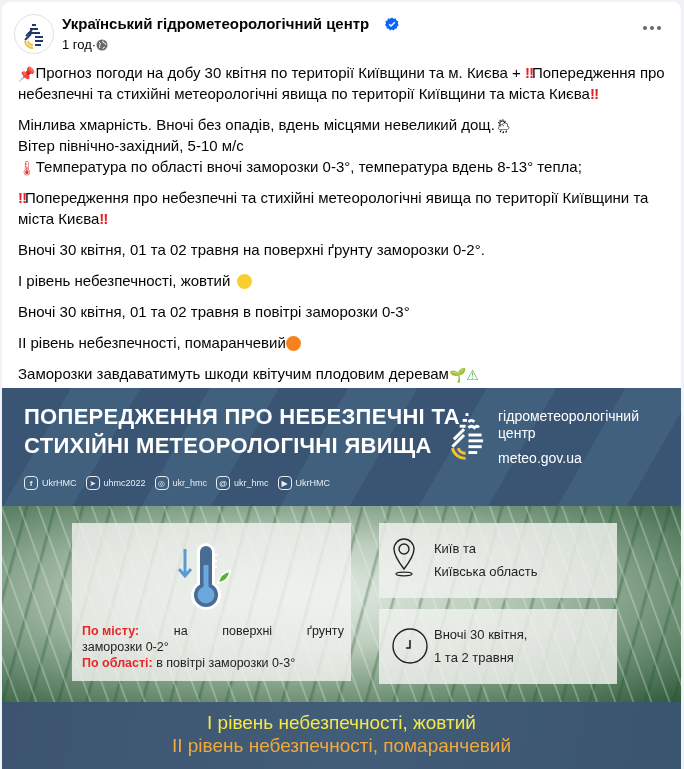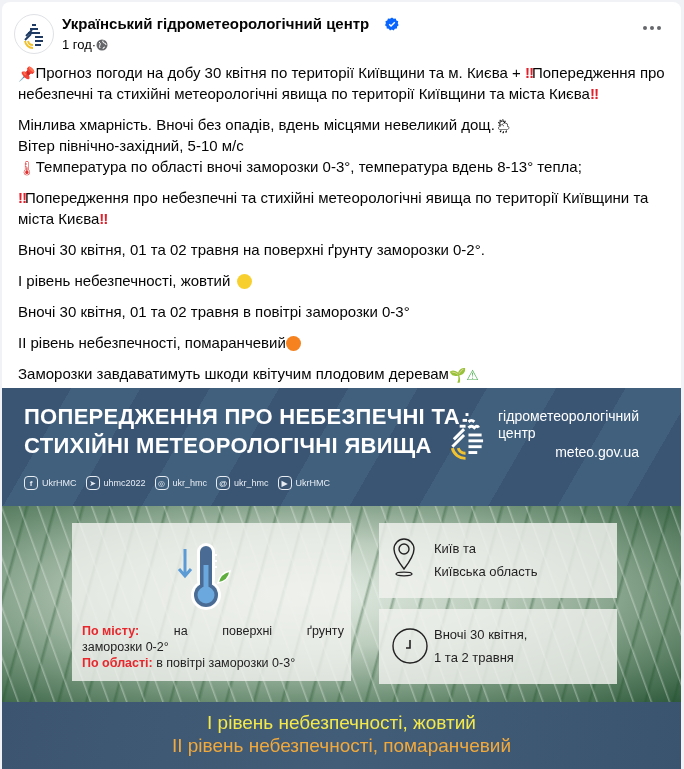--- a/index.html
+++ b/index.html
@@ -18,21 +18,21 @@
   .em { display: inline-block; font-size: 14px; line-height: 1; vertical-align: -1px; }
   .red { color: #e0202a; font-weight: bold; letter-spacing: -2px; }
   .dot { display: inline-block; width: 15px; height: 15px; border-radius: 50%; vertical-align: -3px; margin-left: 3px; }
   .post-image { position: absolute; left: 0; top: 386px; width: 679px; height: 400px; overflow: hidden;
     background: linear-gradient(180deg, #3b5470 0%, #3b5470 29%, #6a8a7a 30%, #9bb3a3 45%, #c6d4c6 55%, #7e9e86 75%, #3f5c4e 88%, #3b5270 100%); }
   .banner-top { position: absolute; left: 0; top: 0; width: 100%; height: 118px;
     background: repeating-linear-gradient(120deg, #3a5574 0px, #3a5574 60px, #40607e 60px, #40607e 120px); }
   .banner-title { position: absolute; left: 22px; top: 14px; color: #fff; font-size: 22px; font-weight: bold; line-height: 29px; letter-spacing: 0.3px; }
   .brand-logo { position: absolute; left: 446px; top: 22px; }
   .brand-text { position: absolute; left: 496px; top: 20px; color: #fff; font-size: 14px; line-height: 17px; }
-  .brand-url { margin-top: 2px; display: block; text-align: right; }
+  .brand-url { margin-top: 8px; display: block; }
   .socials { position: absolute; left: 22px; top: 88px; display: flex; gap: 9px; align-items: center; color: #e8edf3; font-size: 9px; }
   .soc { display: flex; align-items: center; gap: 4px; cursor: pointer; }
   .soc-ico { width: 14px; height: 14px; border: 1.3px solid #e8edf3; border-radius: 4px; display: flex; align-items: center; justify-content: center; font-size: 8px; font-weight: bold; }
   .photo { position: absolute; left: 0; top: 118px; width: 100%; height: 196px;
     background:
       repeating-linear-gradient(70deg, rgba(255,255,255,0.0) 0px, rgba(255,255,255,0.0) 14px, rgba(240,245,240,0.35) 15px, rgba(255,255,255,0.0) 17px),
       repeating-linear-gradient(105deg, rgba(30,70,40,0.0) 0px, rgba(30,70,40,0.0) 22px, rgba(30,80,40,0.35) 24px, rgba(30,70,40,0.0) 27px),
       radial-gradient(ellipse at 45% 45%, #e4ece4 0%, #bccdbd 35%, #6f9176 70%, #2f5a3c 100%); }
   .box-left { position: absolute; left: 70px; top: 17px; width: 279px; height: 158px; background: rgba(240,242,238,0.82); }
   .thermo { position: absolute; left: 105px; top: 18px; }

